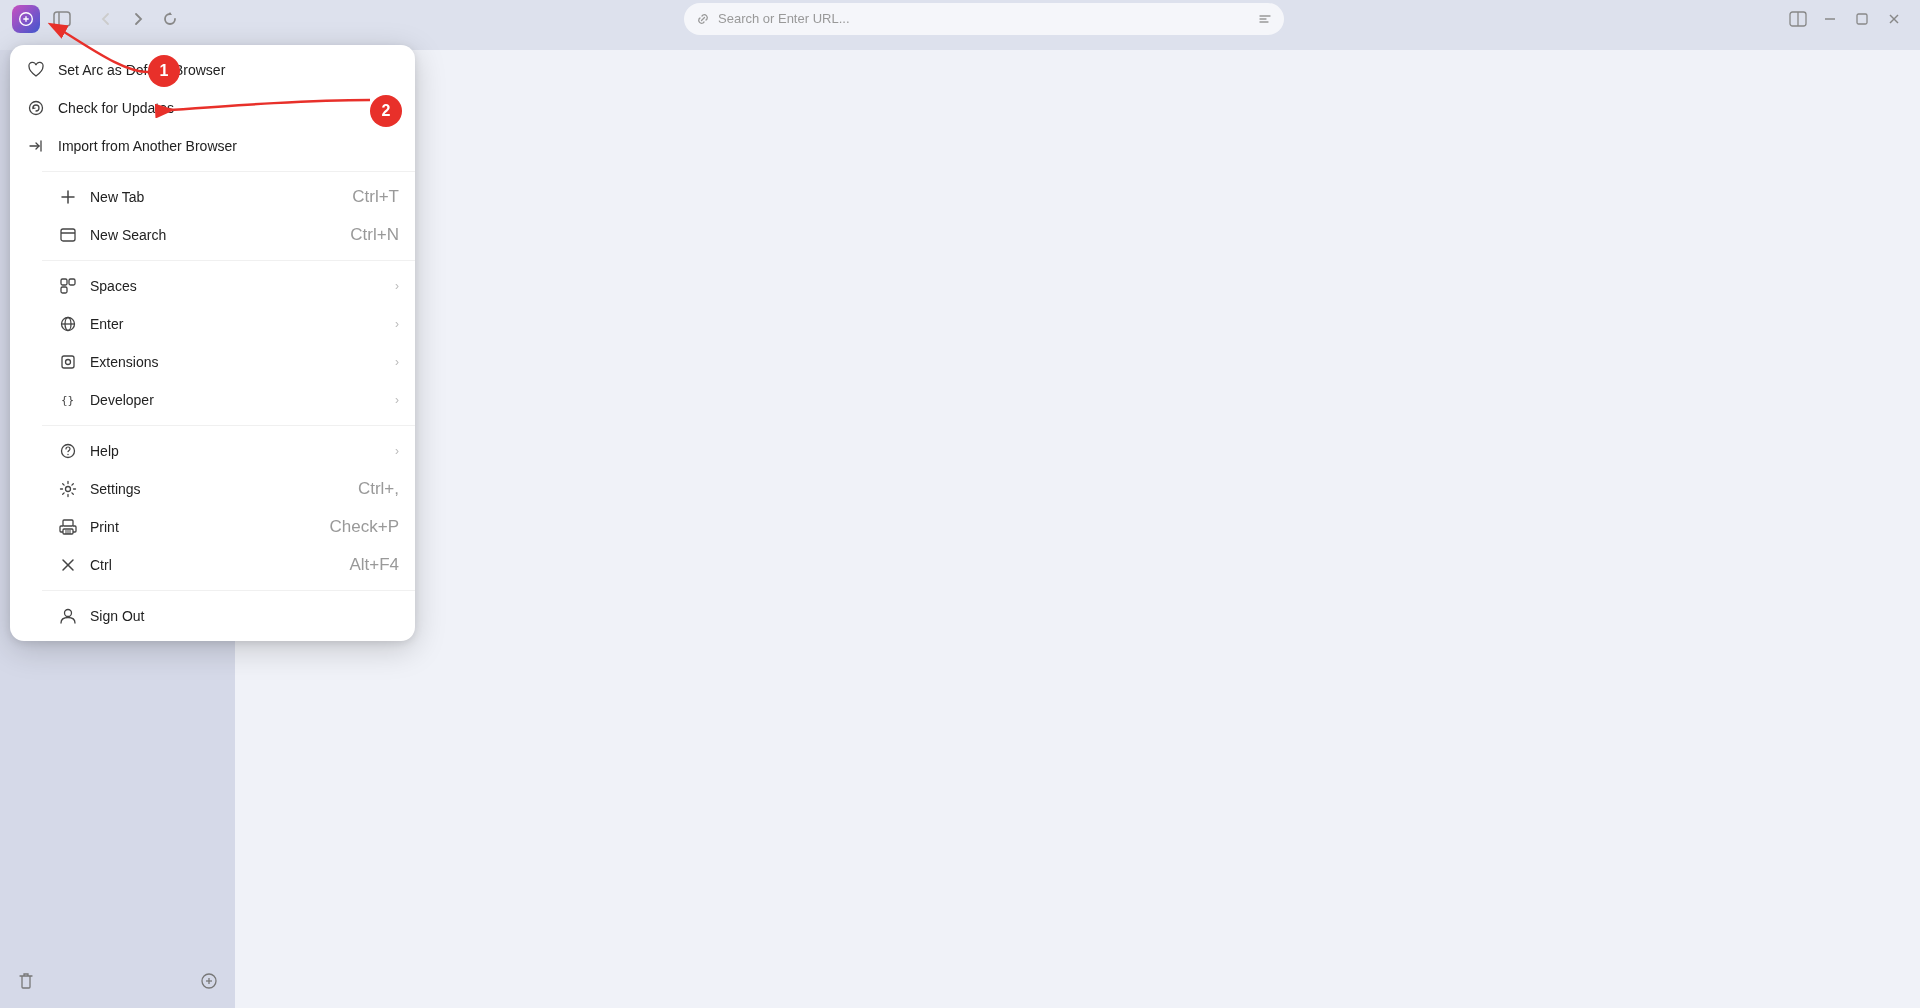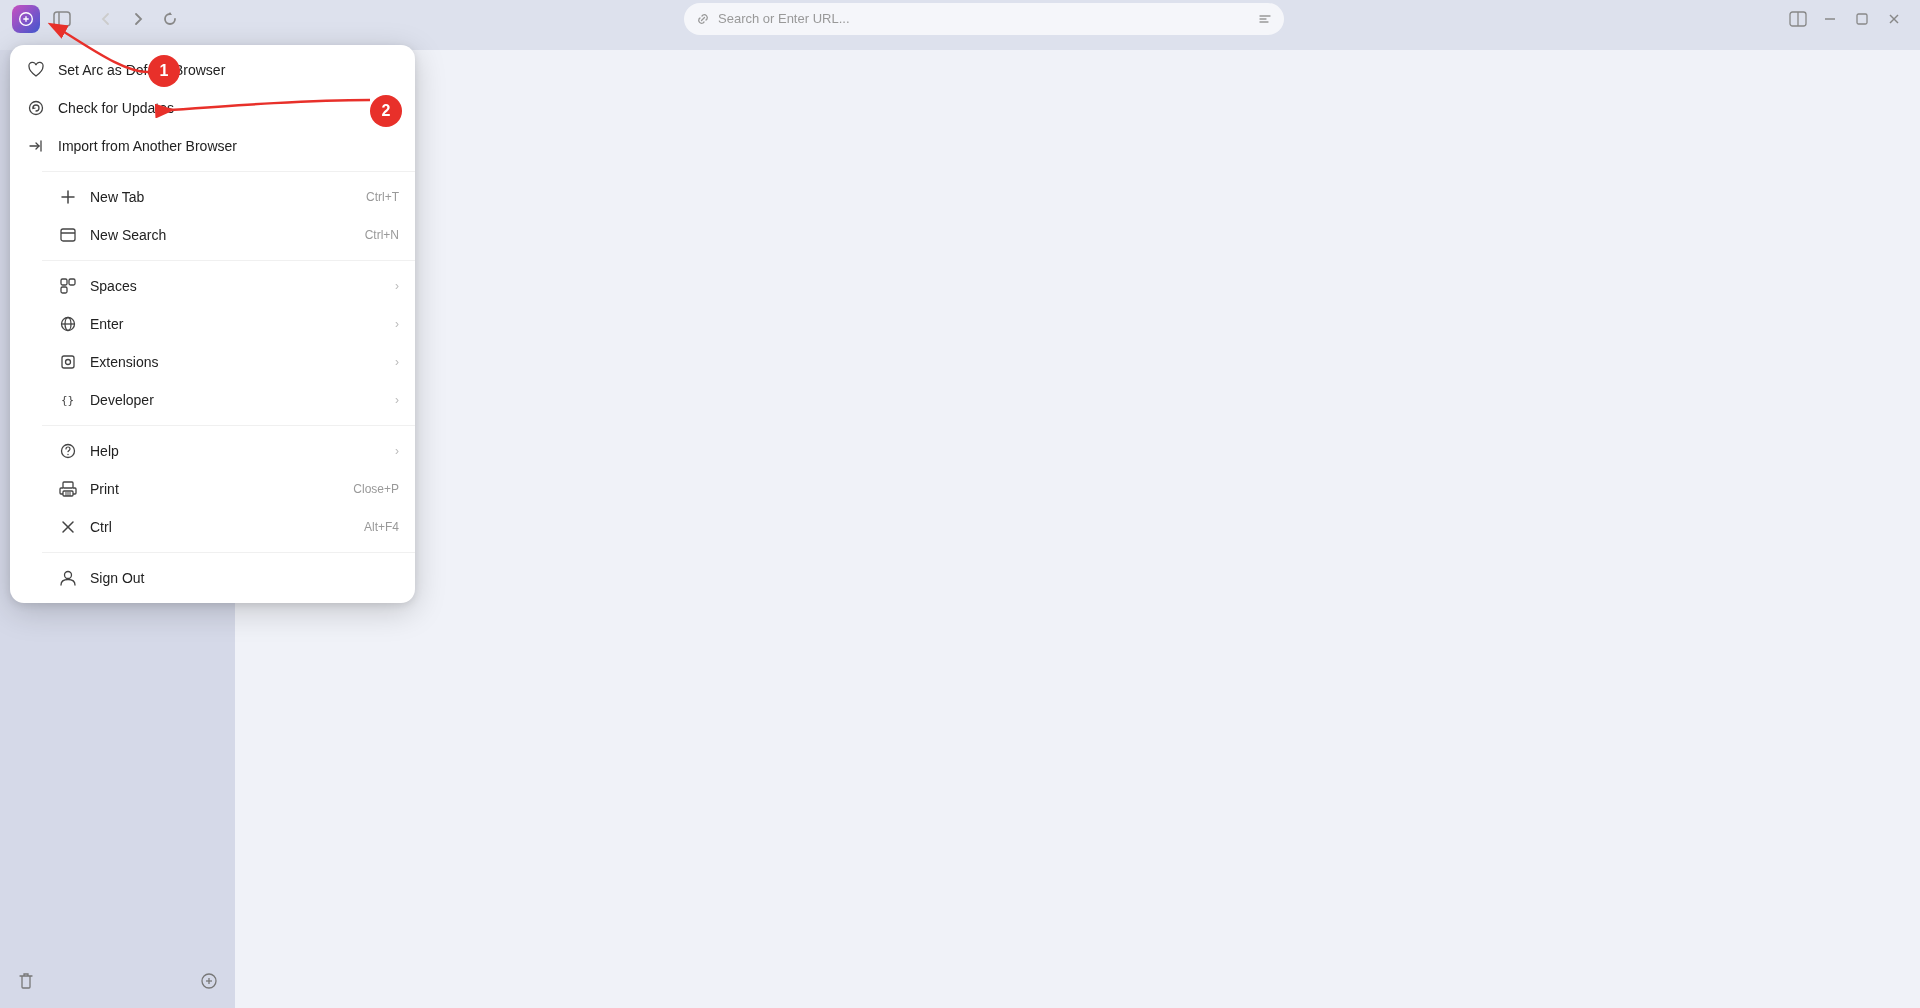--- a/index.html
+++ b/index.html
@@ -160,21 +160,21 @@
       color: #444;
       flex-shrink: 0;
     }
 
     .menu-item-label {
       flex: 1;
       font-size: 14px;
     }
 
     .menu-item-shortcut {
-      font-size: 12px;
+      font-size: 17px;
       color: #999;
     }
 
     .menu-item-chevron {
       color: #bbb;
       font-size: 12px;
     }
 
     
     .annotation {
@@ -401,29 +401,39 @@
           <path d="M7 7 C7 5.5 8 5 9 5 C10 5 11 5.7 11 7 C11 8 10 8.5 9 9.5" stroke="#444" stroke-width="1.2" stroke-linecap="round"></path>
           <circle cx="9" cy="12.5" r="0.7" fill="#444"></circle>
         </svg>
       </div>
       <span class="menu-item-label">Help</span>
       <span class="menu-item-chevron">›</span>
     </div>
     <div class="menu-item">
       <div class="menu-item-icon">
         <svg width="18" height="18" viewBox="0 0 18 18" fill="none">
+          <circle cx="9" cy="9" r="2.5" stroke="#444" stroke-width="1.3"></circle>
+          <path d="M9 1.5 L9 3.5 M9 14.5 L9 16.5 M1.5 9 L3.5 9 M14.5 9 L16.5 9 M3.7 3.7 L5.1 5.1 M12.9 12.9 L14.3 14.3 M14.3 3.7 L12.9 5.1 M5.1 12.9 L3.7 14.3" stroke="#444" stroke-width="1.3" stroke-linecap="round"></path>
+        </svg>
+      </div>
+      <span class="menu-item-label">Settings</span>
+      <span class="menu-item-shortcut">Ctrl+,</span>
+    </div>
+    <div class="menu-item">
+      <div class="menu-item-icon">
+        <svg width="18" height="18" viewBox="0 0 18 18" fill="none">
           <rect x="4" y="2" width="10" height="6" rx="1" stroke="#444" stroke-width="1.3"></rect>
           <rect x="4" y="11" width="10" height="5" rx="1" stroke="#444" stroke-width="1.3"></rect>
           <path d="M4 8 L2 8 A1 1 0 0 0 1 9 L1 13 A1 1 0 0 0 2 14 L4 14 M14 8 L16 8 A1 1 0 0 1 17 9 L17 13 A1 1 0 0 1 16 14 L14 14" stroke="#444" stroke-width="1.3"></path>
           <line x1="6" y1="13" x2="12" y2="13" stroke="#444" stroke-width="1"></line>
           <line x1="6" y1="15" x2="12" y2="15" stroke="#444" stroke-width="1"></line>
         </svg>
       </div>
       <span class="menu-item-label">Print</span>
-      <span class="menu-item-shortcut">Close+P</span>
+      <span class="menu-item-shortcut">Check+P</span>
     </div>
     <div class="menu-item">
       <div class="menu-item-icon">
         <svg width="18" height="18" viewBox="0 0 18 18" fill="none">
           <line x1="4" y1="4" x2="14" y2="14" stroke="#444" stroke-width="1.5" stroke-linecap="round"></line>
           <line x1="14" y1="4" x2="4" y2="14" stroke="#444" stroke-width="1.5" stroke-linecap="round"></line>
         </svg>
       </div>
       <span class="menu-item-label">Ctrl</span>
       <span class="menu-item-shortcut">Alt+F4</span>

